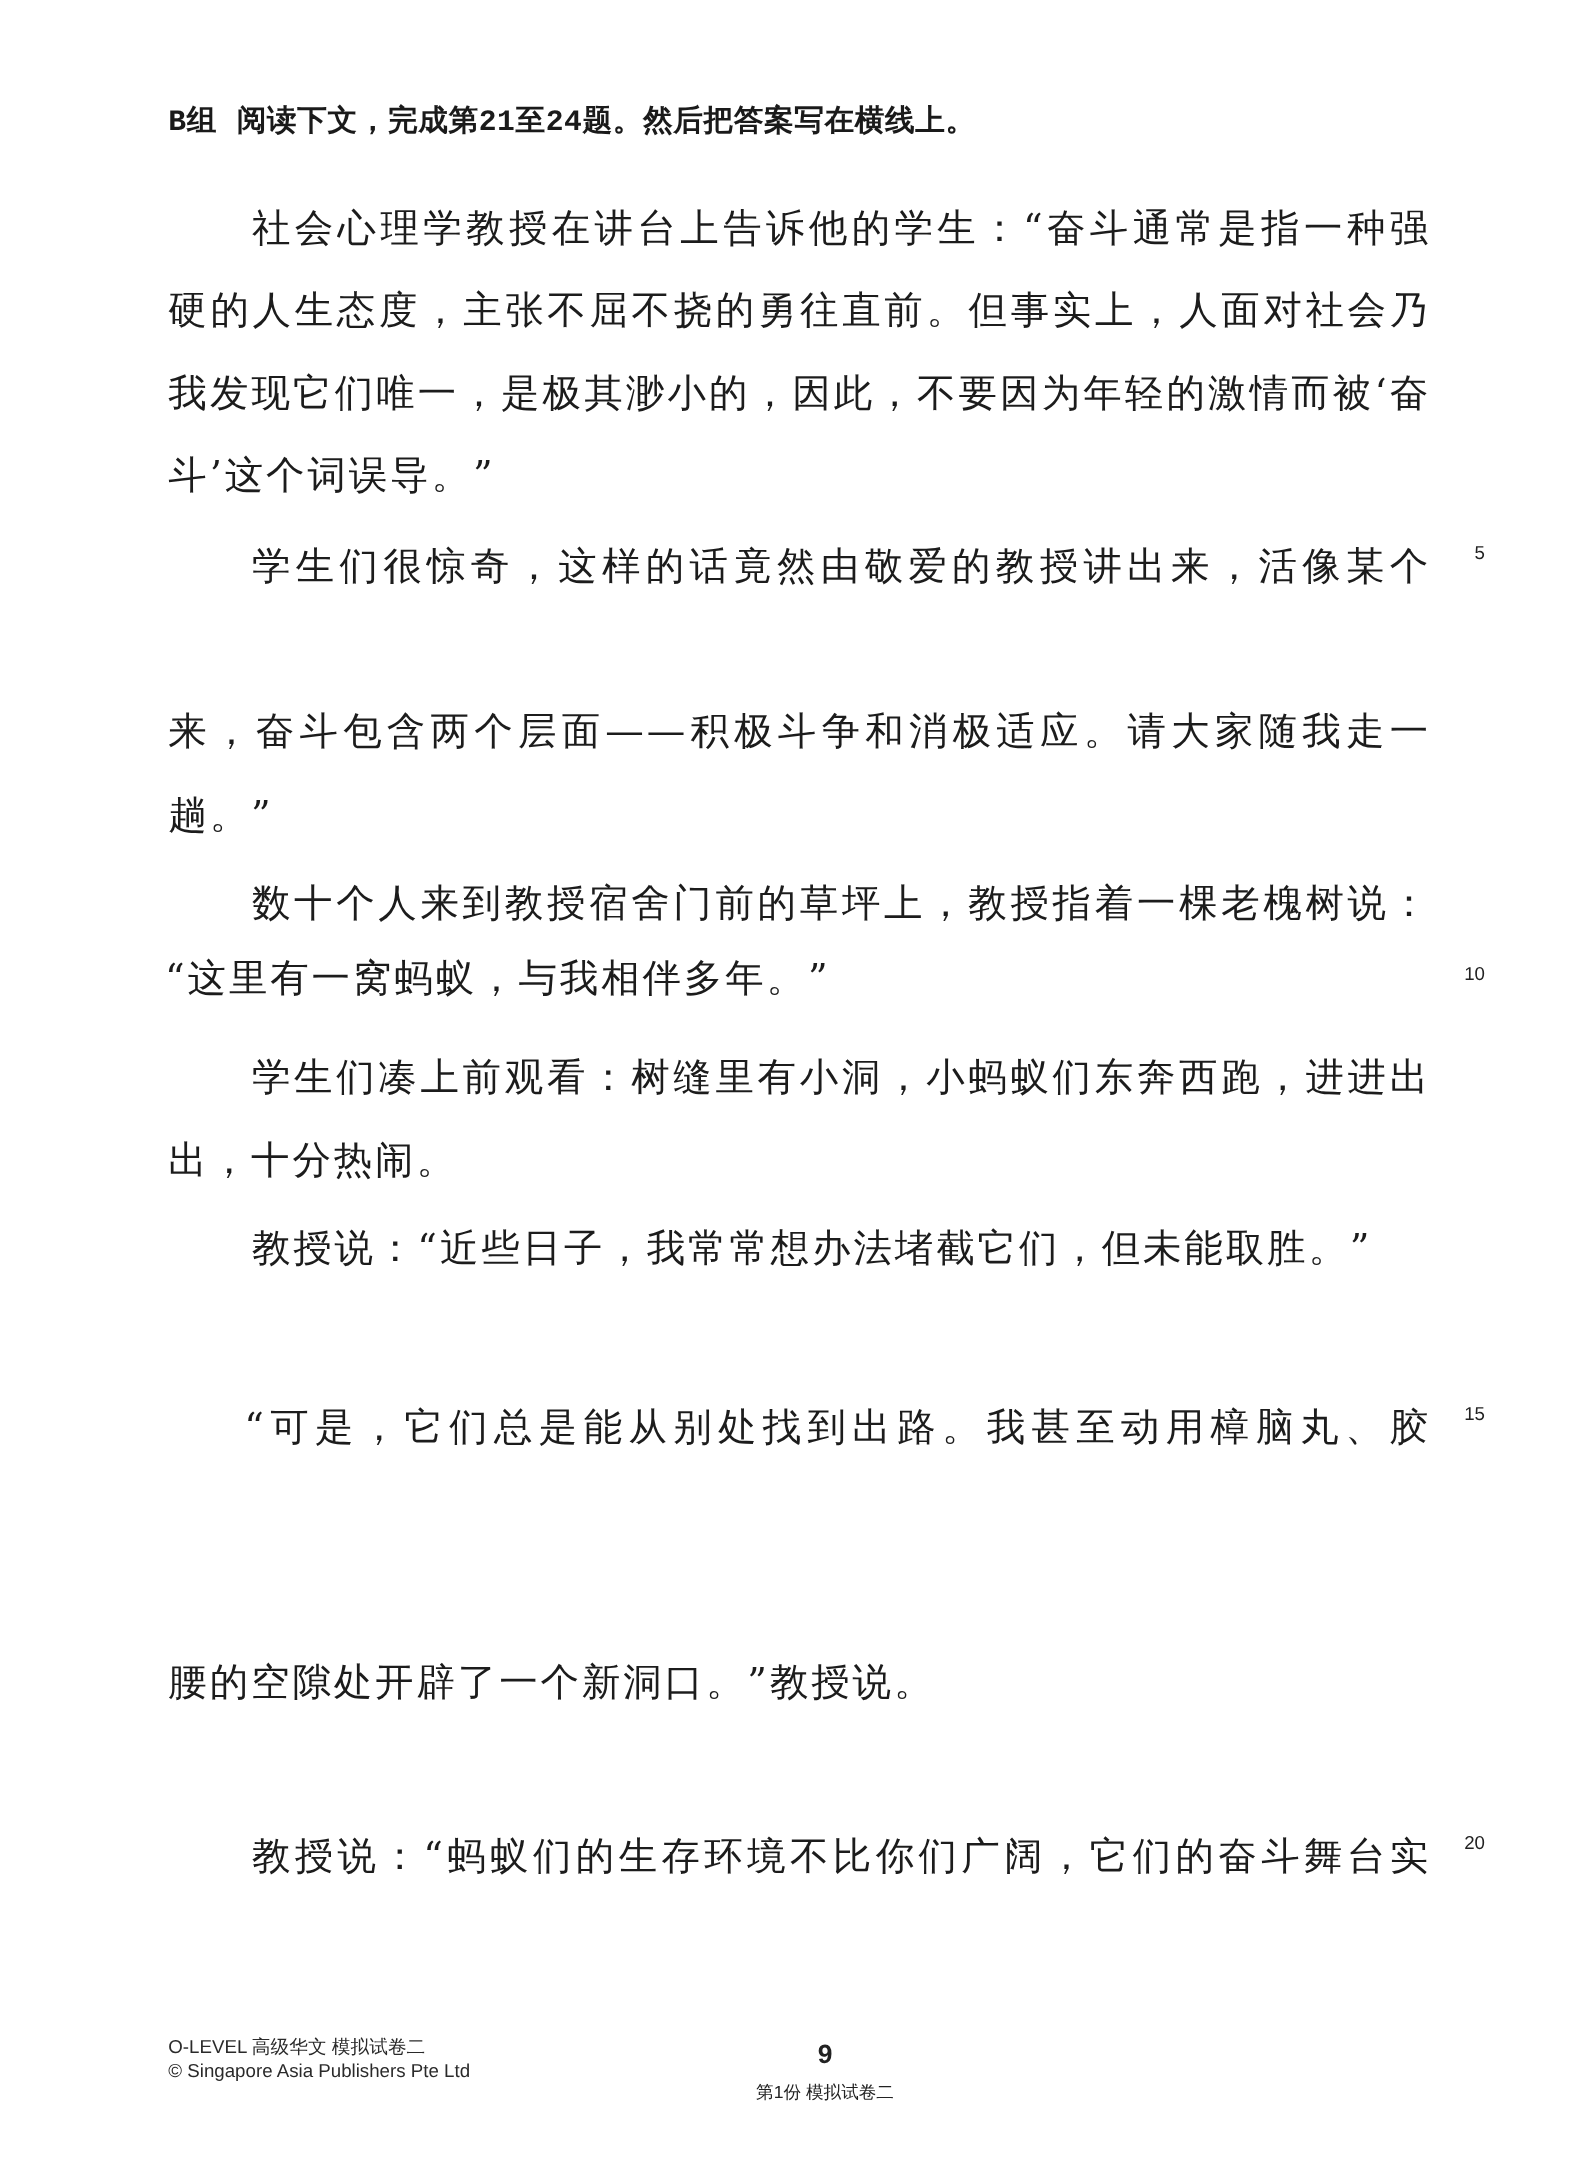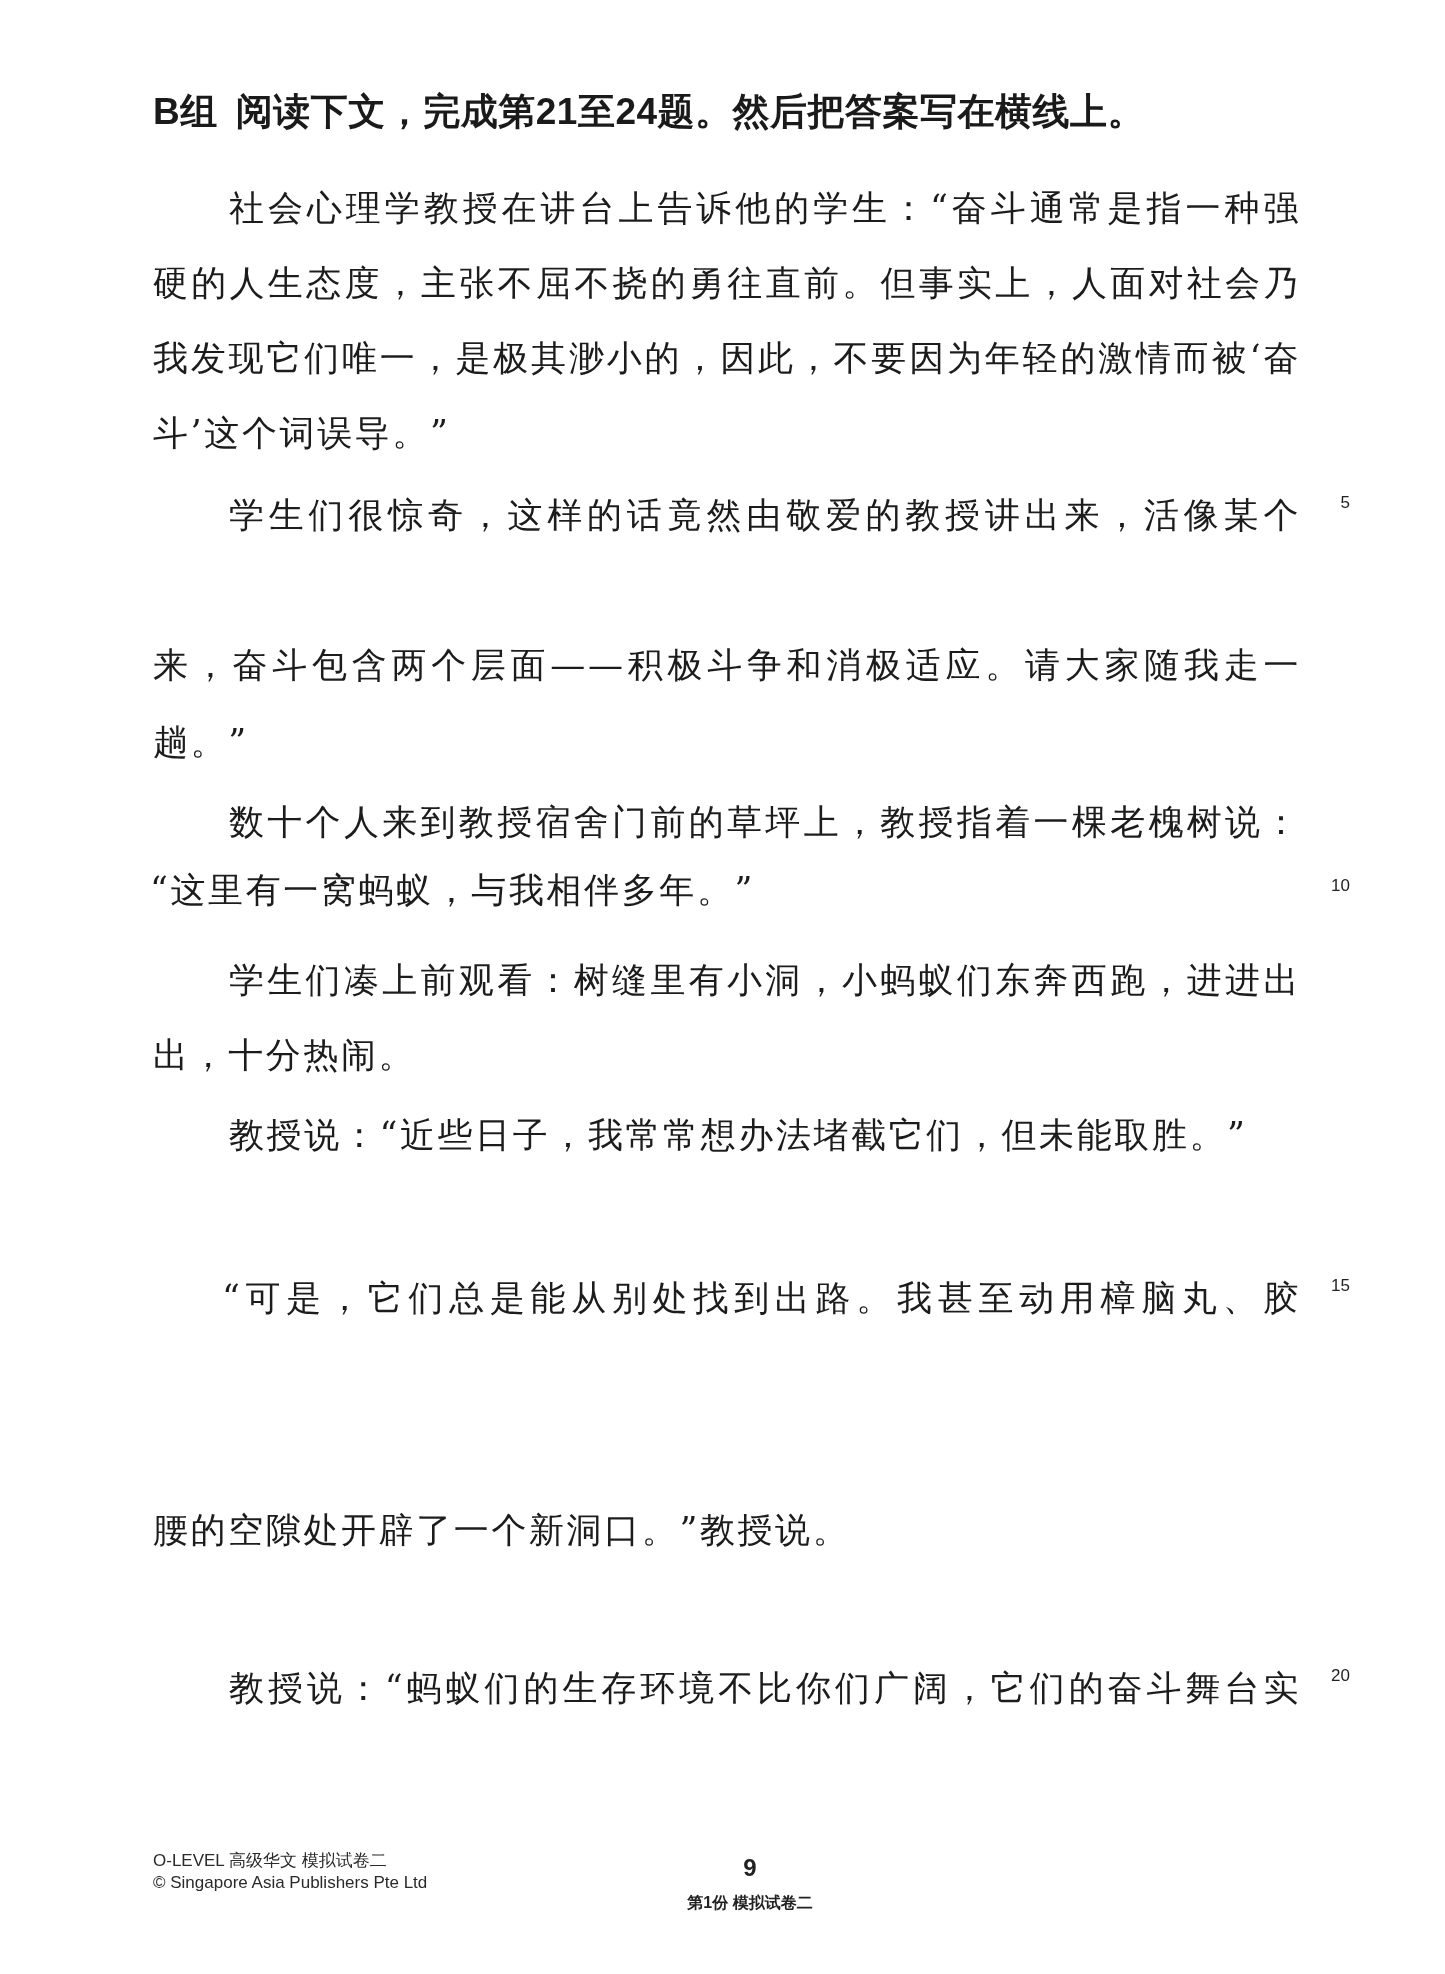--- a/index.html
+++ b/index.html
@@ -20,22 +20,22 @@
       width: 1445px;
       height: 1974px;
       background: #ffffff;
     }
     .instruction {
       position: absolute;
       left: 153px;
       top: 92px;
       height: 40px;
       line-height: 40px;
-      font-family: Liberation Sans, sans-serif;
-      font-size: 37px;
+      font-family: Liberation Mono, monospace;
+      font-size: 27px;
       font-weight: bold;
       color: #1a1a1a;
       white-space: nowrap;
       letter-spacing: 0.5px;
     }
     .instruction .group-label {
       margin-right: 18px;
     }
     .line {
       position: absolute;
@@ -95,21 +95,21 @@
       line-height: 28px;
     }
     .paper-label {
       position: absolute;
       left: 600px;
       width: 300px;
       top: 1891px;
       text-align: center;
       font-family: "Liberation Sans", "DejaVu Sans", sans-serif;
       font-size: 16px;
-      font-weight: bold;
+      font-weight: normal;
       color: #222;
       line-height: 24px;
       white-space: nowrap;
     }
   </style>
 </head>
 <body>
 
 <div class="page">
 

